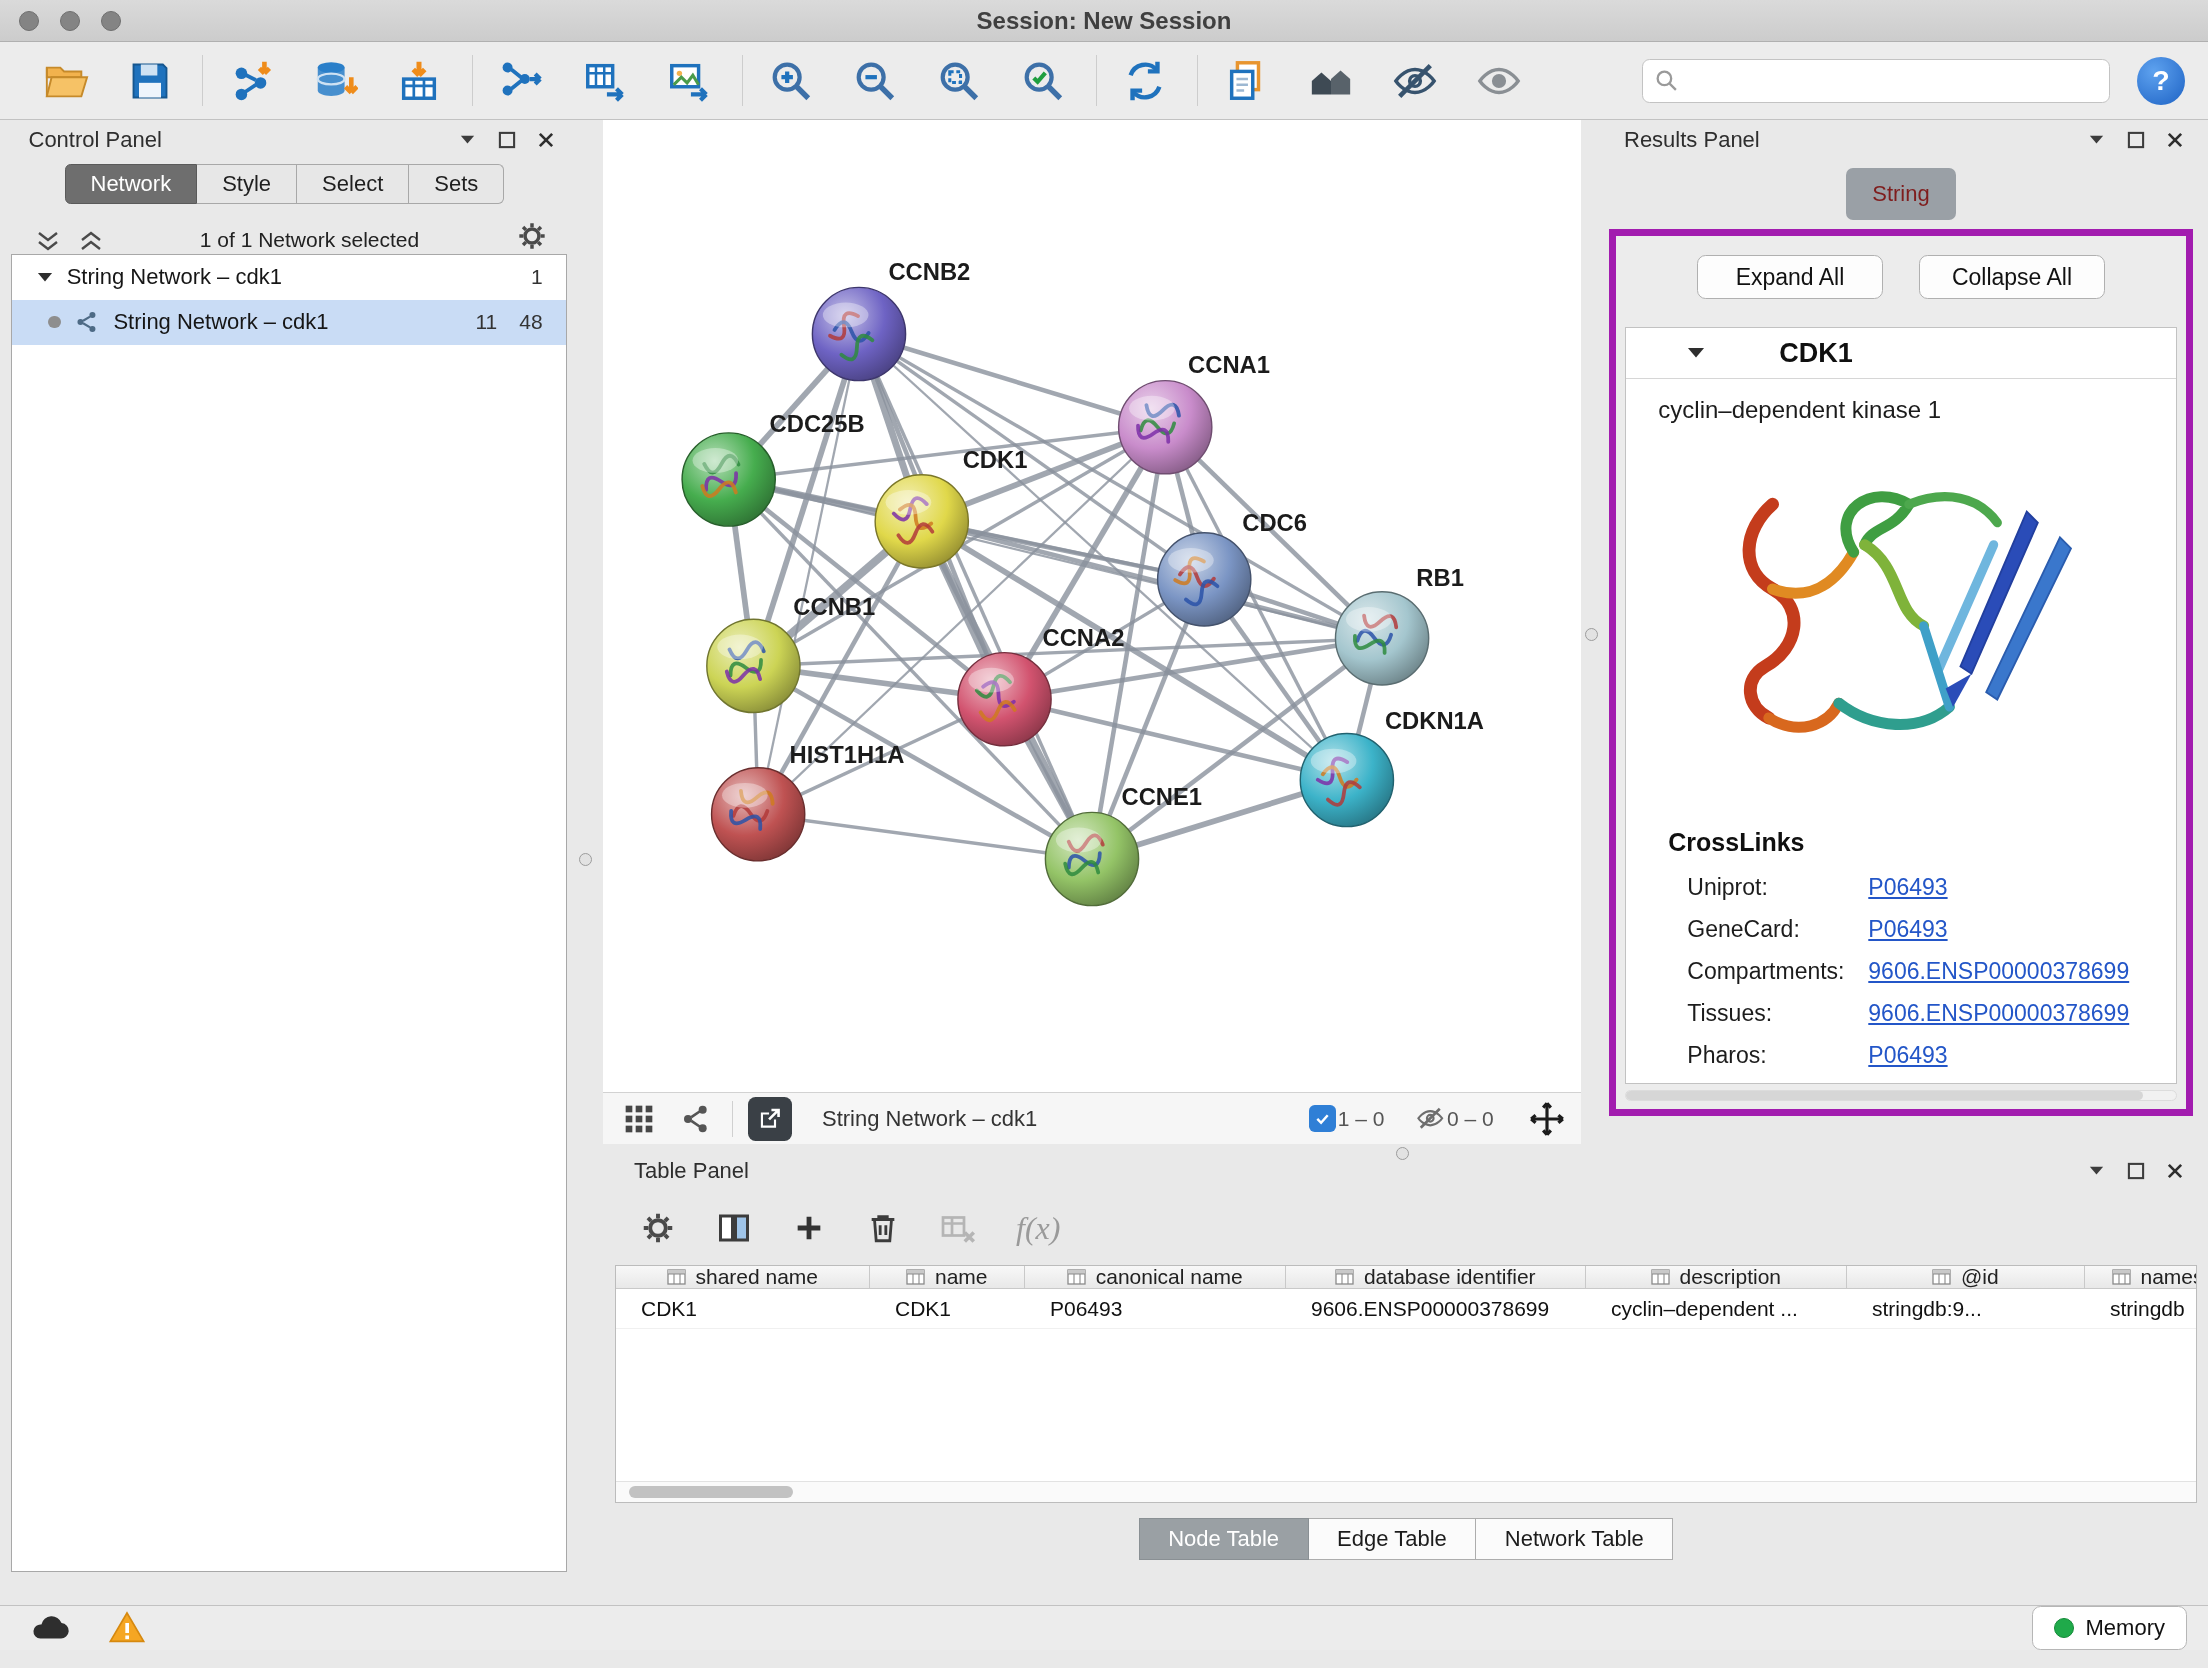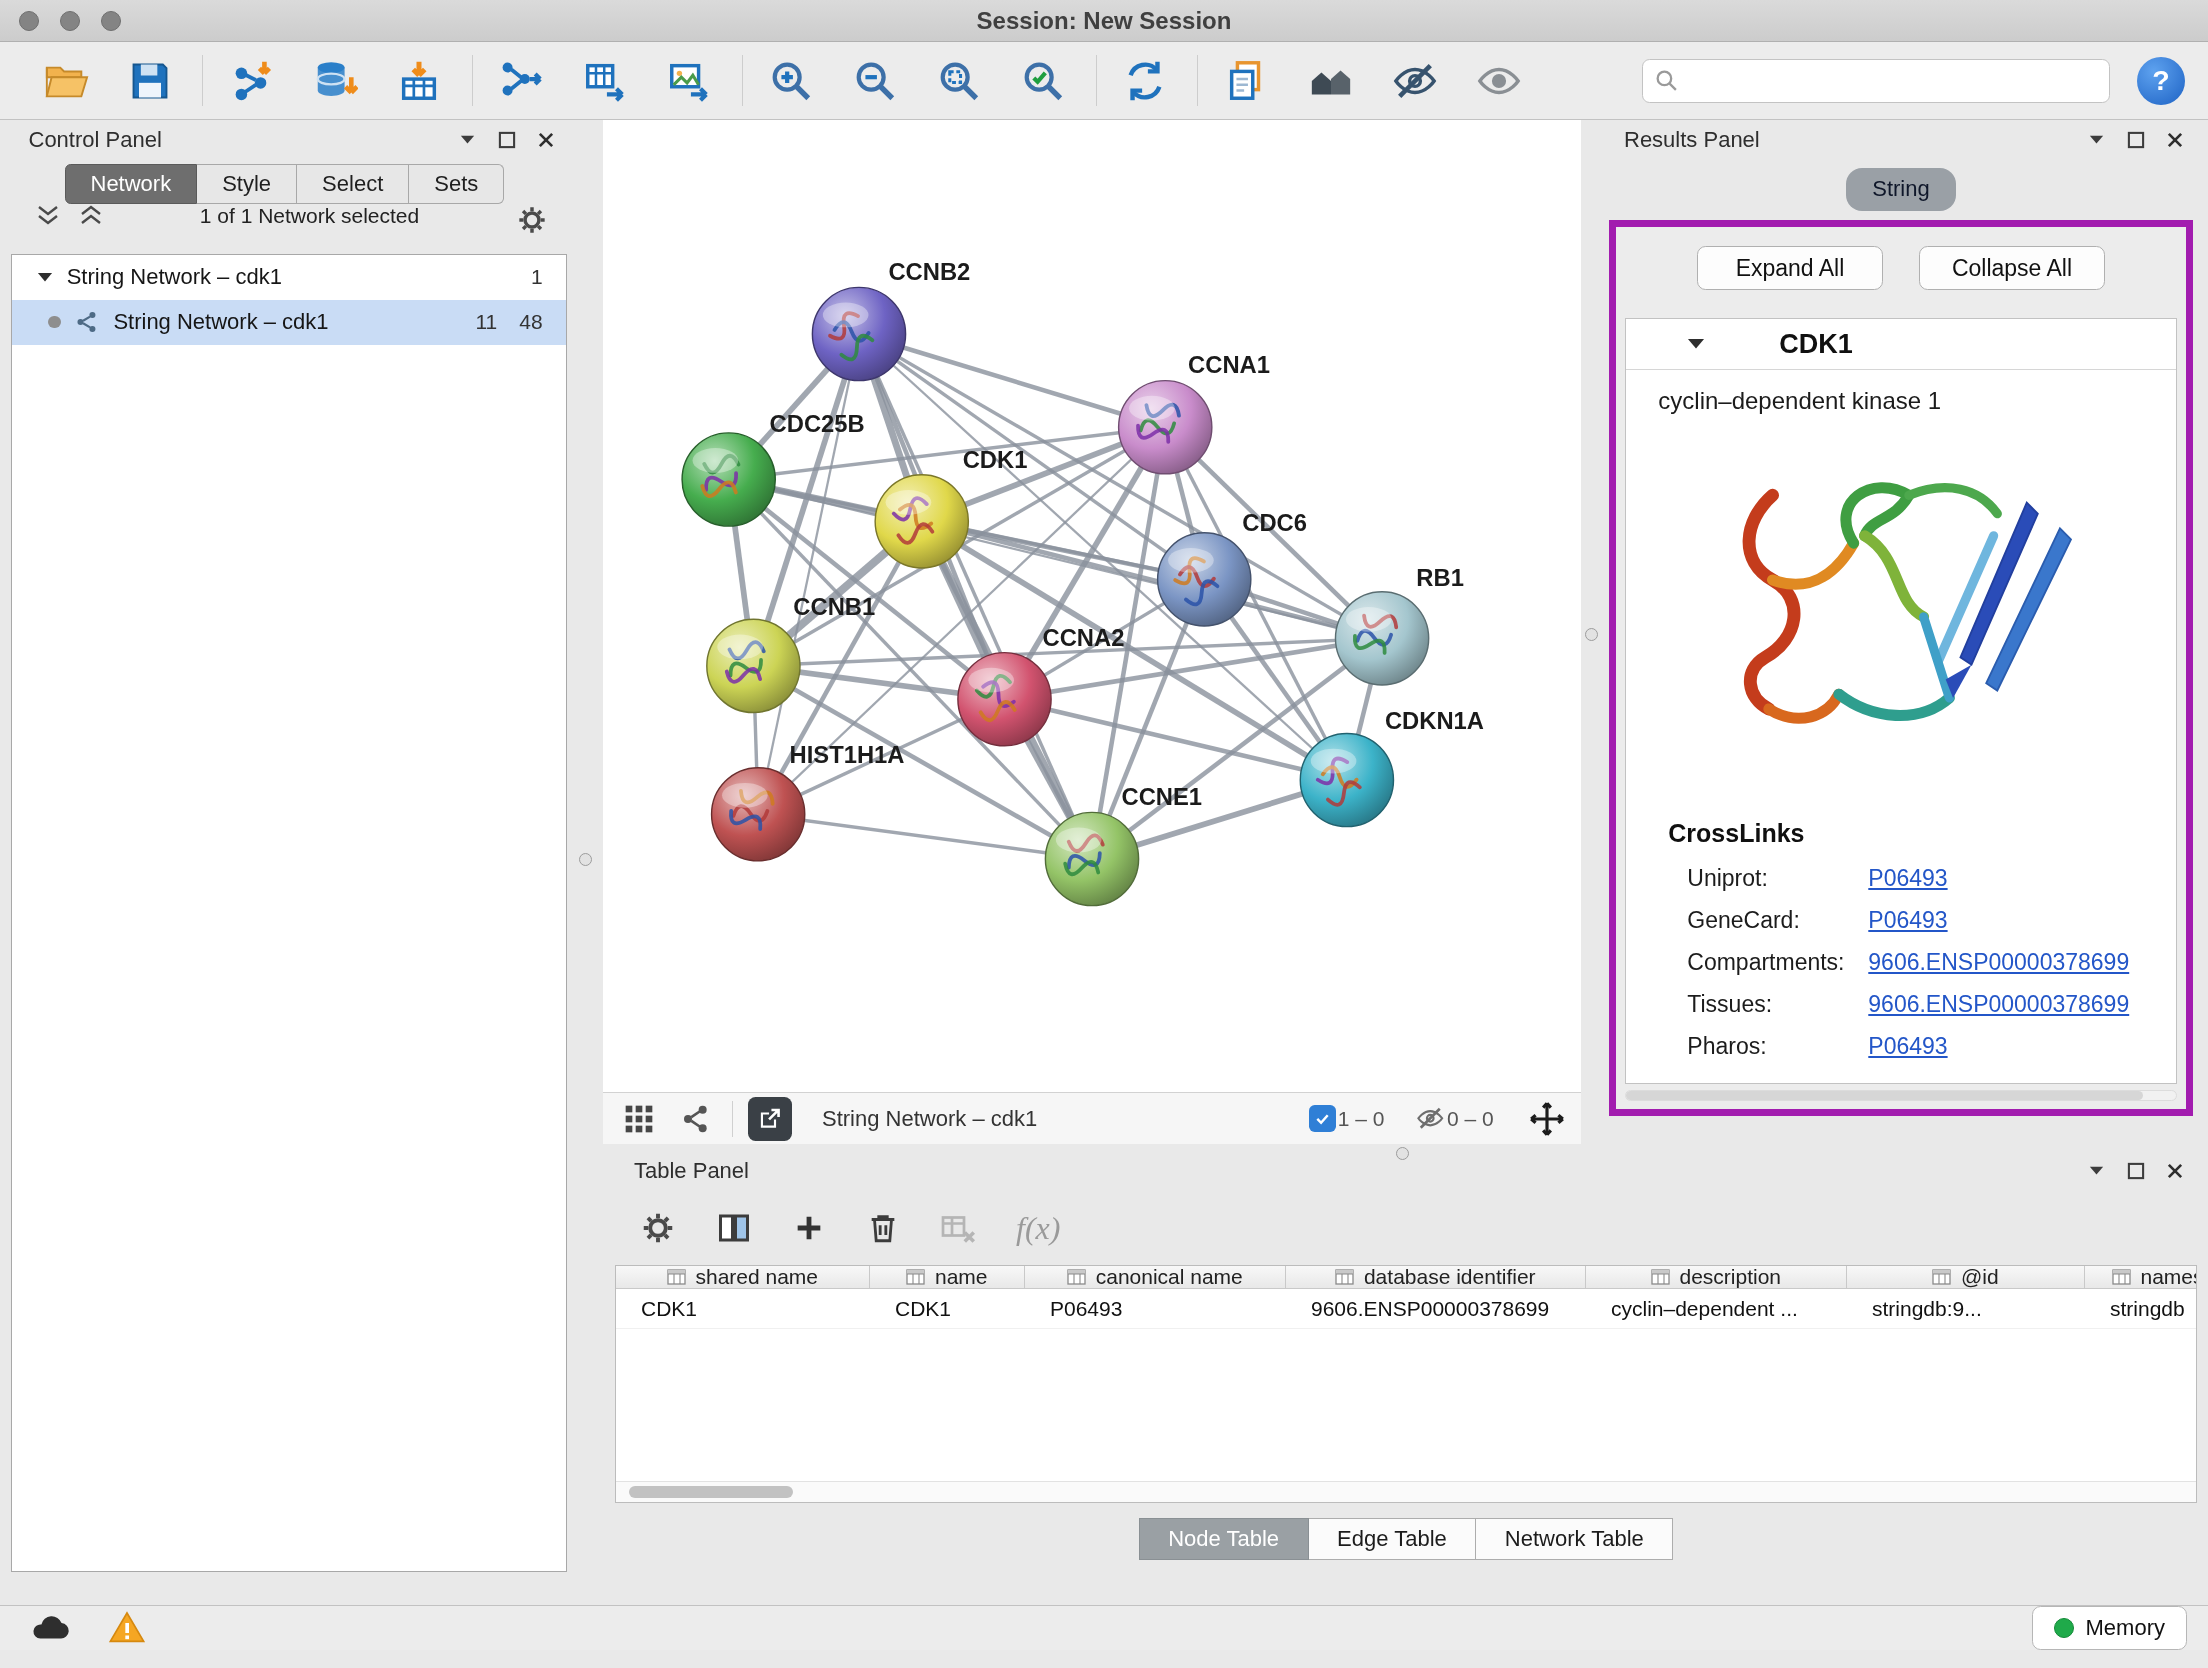--- a/index.html
+++ b/index.html
@@ -27,21 +27,21 @@
 .ph-spacer{flex:1}
 .ph-icons{display:flex;align-items:center;gap:21px}
 
 
 .control-panel{position:absolute;left:9.5px;top:120px;width:559px;height:1486px;display:flex;flex-direction:column}
 .cp-tabs{display:flex;margin:3.8px 0 0 55px}
 .cp-tab{height:40px;padding:0 25px;display:flex;align-items:center;font-size:22px;color:#1f1f1f;background:#e7e7e7;border:1px solid #a8a8a8;border-left:none;border-radius:0}
 .cp-tab:first-child{border-left:1px solid #a8a8a8;border-radius:5.7px 0 0 5.7px}
 .cp-tab:last-child{border-radius:0 5.7px 5.7px 0}
 .cp-tab.selected{background:#6e6e6e;border-color:#5a5a5a;color:#fff}
-.cp-selrow{height:48px;display:flex;align-items:flex-start;padding:0 21px 0 25px;gap:17px}
+.cp-selrow{height:48px;display:flex;align-items:flex-end;padding:0 21px 0 25px;gap:17px}
 .cp-selrow .sel-text{flex:1;text-align:center;font-size:21px;color:#222}
 .cp-treebox{flex:1;margin:1.9px 1.9px 34px 1.9px;background:#fff;border:1px solid #a8a8a8;overflow:hidden}
 .tree-row{height:45px;display:flex;align-items:center;font-size:22px;color:#161616;gap:13.3px;padding:0 23px 0 25px}
 .tree-row.selected{background:#c9dcf5;padding-left:36px}
 .tree-spacer{flex:1}
 .tree-count{font-size:21px;color:#333;min-width:32px;text-align:right}
 .bullet{width:12.4px;height:12.4px;border-radius:50%;background:#8e8e8e;flex:0 0 auto}
 
 
 .network-view{position:absolute;left:603px;top:120px;width:978px;height:972px;background:#ffffff}
@@ -52,21 +52,21 @@
 .nt-title{margin-left:15px;font-size:22px;color:#333}
 .nt-spacer{flex:1}
 .nt-counter{display:flex;align-items:center;gap:2px;font-size:21px;color:#555;margin-right:17px}
 .checkbox{width:27px;height:27px;background:#2f7fd6;border-radius:5.7px;display:flex;align-items:center;justify-content:center}
 
 
 .splitter-dot{position:absolute;width:13.3px;height:13.3px;border-radius:50%;background:#e2e2e2;border:1px solid #9c9c9c}
 
 
 .results-panel{position:absolute;left:1605px;top:120px;width:592px;height:1024px;display:flex;flex-direction:column}
-.rp-badge{margin:7.6px auto 0;min-width:110px;height:43px;padding:0 23px;background:#9aa0a6;border-radius:16px;color:#0f172a;font-size:22px;display:flex;align-items:center;justify-content:center}
+.rp-badge{margin:7.6px auto 0;min-width:110px;height:52px;padding:0 23px;background:#9aa0a6;border-radius:7px;color:#7f1d1d;font-size:22px;display:flex;align-items:center;justify-content:center}
 .rp-box{flex:1;margin:9.5px 3.8px 28.5px 3.8px;border:7px solid #a21caf;background:#ececec;position:relative}
 .rp-buttons{display:flex;justify-content:center;gap:36px;padding:19px 0 17px}
 .rp-btn{min-width:186px;height:44px;background:#fdfdfd;border:1px solid #b0b0b0;border-radius:8.6px;font-size:23px;color:#111;display:flex;align-items:center;justify-content:center;padding:0 25px}
 .rp-section{position:absolute;left:9.5px;right:9.5px;top:91px;bottom:25px;background:#fff;border:1px solid #c2c2c2;overflow:hidden}
 .rp-sec-header{height:51px;border-bottom:1px solid #d6d6d6;display:flex;align-items:center}
 .rp-tri{margin-left:61px}
 .rp-gene{margin-left:74px;font-size:27px;font-weight:bold;color:#101010}
 .rp-desc{padding:17px 0 0 32px;font-size:24px;color:#1c1c1c}
 .protein-wrap{display:flex;justify-content:center;margin-top:25px}
 .rp-cross-h{margin:28.5px 0 9.5px 42px;font-size:25px;font-weight:bold;color:#101010}

